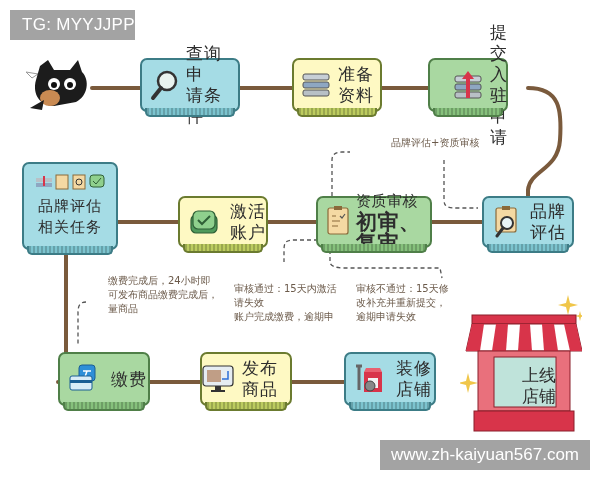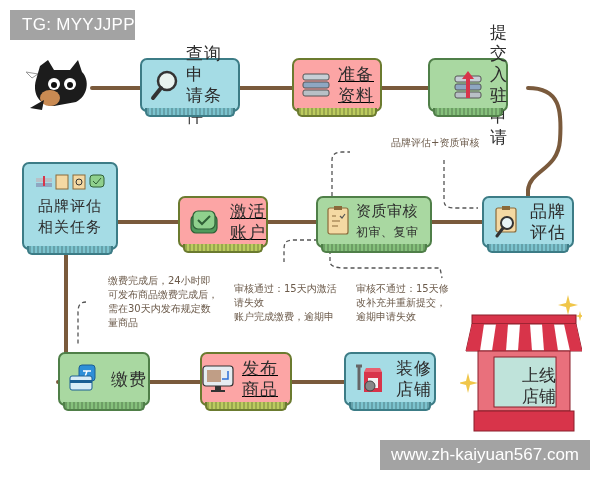--- a/index.html
+++ b/index.html
@@ -16,21 +16,21 @@
     position: absolute; border-radius: 7px; border: 2px solid #ef4444;
     display: flex; align-items: center;
   }
   .card::after {
     content: ""; position: absolute; left: 3px; right: 3px; bottom: -7px; height: 7px;
     border: 2px solid #4b5a3c; border-top: none; border-radius: 0 0 5px 5px;
     background: repeating-linear-gradient(90deg, rgba(0,0,0,0.18) 0 2px, transparent 2px 4px);
   }
   .card.blue  { background: #a5dce5; border-color: #3c7c86; }
   .card.blue::after  { background-color: #7cc4cf; border-color: #3c7c86; }
-  .card.yellow{ background: #fca5a5; border-color: #6b7b2f; text-decoration: underline; }
+  .card.yellow{ background: #fef9c3; border-color: #6b7b2f; }
   .card.yellow::after{ background-color: #bccc5f; border-color: #6b7b2f; }
   .card.green { background: #a9d8a1; border-color: #4f7f48; }
   .card.green::after { background-color: #86c17c; border-color: #4f7f48; }
 
   .card .label { font-size: 17px; line-height: 21px; color: #2d2d2d; letter-spacing: 1px; }
   .card .icon { flex: none; }
 
   .note { position: absolute; font-size: 10px; line-height: 14px; color: #6b5a4a; }
 
   .cat { position: absolute; left: 24px; top: 60px; }
@@ -130,21 +130,21 @@
 
 <div class="card green" style="left:316px; top:196px; width:116px; height:52px; padding-left:8px;">
   <svg class="icon" width="24" height="32" viewBox="0 0 24 32">
     <rect x="2" y="2" width="20" height="26" rx="2" fill="#f4d9a3" stroke="#8a6a3a" stroke-width="1.2"></rect>
     <rect x="8" y="0" width="8" height="4" fill="#8a6a3a"></rect>
     <path d="M6 10 L10 10 M6 15 L14 15 M6 20 L12 20" stroke="#8a6a3a" stroke-width="1.2"></path>
     <path d="M14 10 L16 12 L19 8" stroke="#555" stroke-width="1.2" fill="none"></path>
   </svg>
   <div style="margin-left:6px;">
     <div class="label" style="font-size:15px;letter-spacing:0.5px;">资质审核</div>
-    <div class="label" style="font-size:12px;letter-spacing:0.5px;">初审、复审</div>
+    <div class="label" style="font-size:21px;letter-spacing:0.5px;font-weight:bold;">初审、复审</div>
   </div>
 </div>
 
 <div class="card yellow" style="left:178px; top:196px; width:90px; height:52px; padding-left:10px;">
   <svg class="icon" width="28" height="26" viewBox="0 0 28 26">
     <rect x="1" y="6" width="26" height="18" rx="5" fill="#4f9a5b" stroke="#2f5f36" stroke-width="1.2"></rect>
     <rect x="3" y="2" width="22" height="18" rx="5" fill="#8fd08d" stroke="#2f5f36" stroke-width="1.2"></rect>
     <path d="M8 11 L12 15 L20 7" stroke="#2f5f36" stroke-width="2" fill="none"></path>
   </svg>
   <div style="margin-left:12px;">
@@ -182,21 +182,20 @@
   <div>账户完成缴费，逾期申</div>
 </div>
 <div class="note" style="left:356px; top:282px;">
   <div>审核不通过：15天修</div>
   <div>改补充并重新提交，</div>
   <div>逾期申请失效</div>
 </div>
 <div class="note" style="left:108px; top:274px;">
   <div>缴费完成后，24小时即</div>
   <div>可发布商品缴费完成后，</div>
-  <div>需在30天内发布规定数</div>
   <div>量商品</div>
 </div>
 
 <div class="card green" style="left:58px; top:352px; width:92px; height:54px; padding-left:8px;justify-content:center;">
   <svg class="icon" width="30" height="30" viewBox="0 0 30 30">
     <rect x="10" y="1" width="16" height="16" rx="3" fill="#2e8fd8" stroke="#1a5e94"></rect>
     <path d="M14 7 L22 7 M18 7 L16 13" stroke="#ffffff" stroke-width="1.5"></path>
     <rect x="1" y="12" width="22" height="14" rx="2" fill="#d9ecf7" stroke="#1a5e94"></rect>
     <rect x="1" y="16" width="22" height="3" fill="#1a5e94"></rect>
   </svg>

